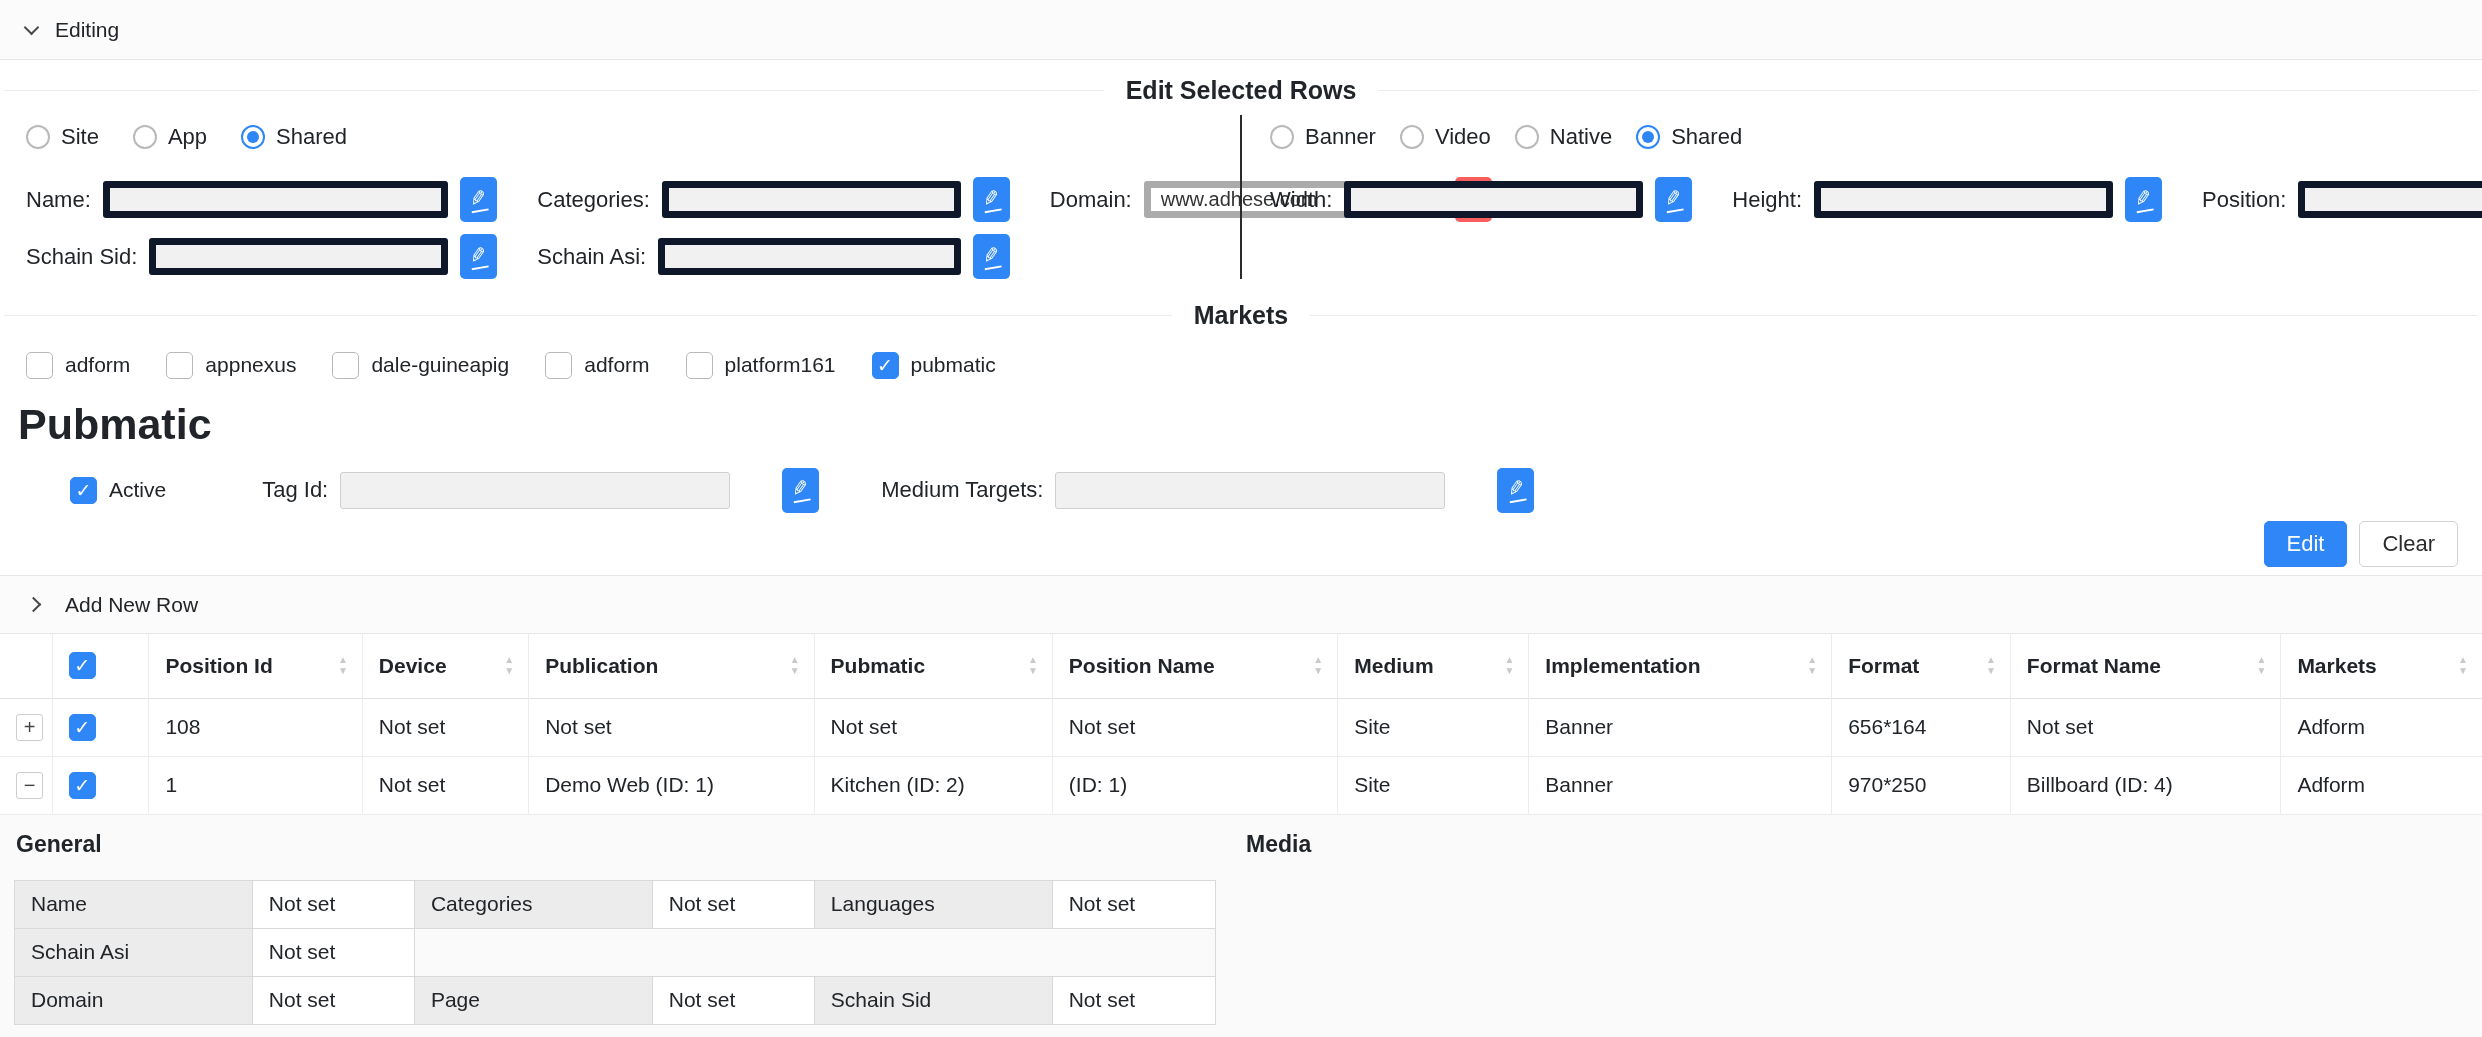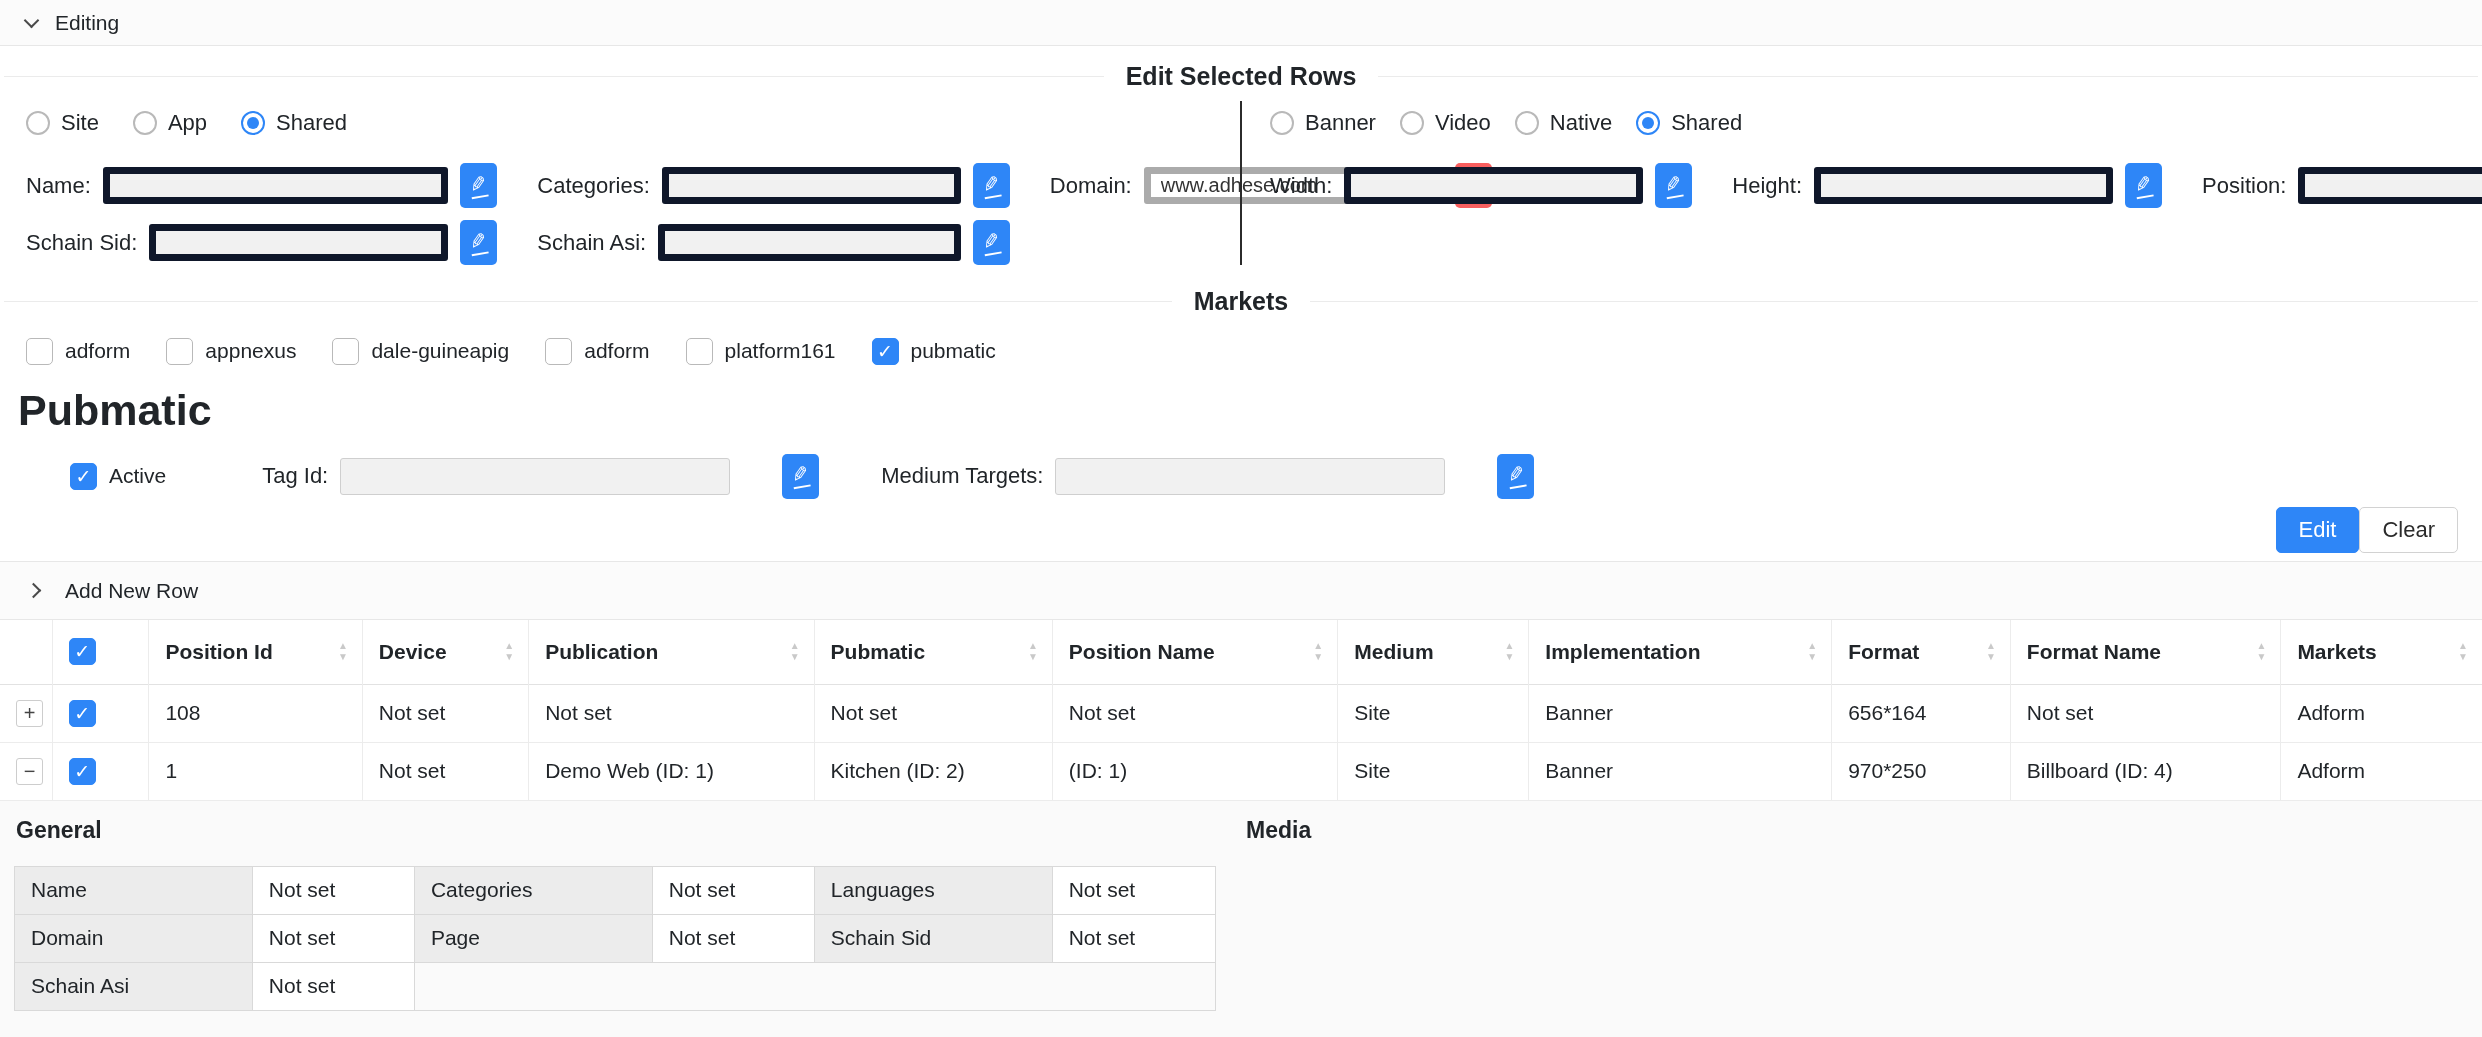--- a/index.html
+++ b/index.html
@@ -7,21 +7,21 @@
     --danger:#f85e5e;
     --border-light:#e7e7e7;
     --cell-border:#ececec;
     --text:#212529;
   }
   *{box-sizing:border-box;margin:0;padding:0}
   html,body{width:2482px;height:1037px;overflow:hidden;background:#fff;
     font-family:"Liberation Sans","DejaVu Sans",sans-serif;color:var(--text)}
 
   
-  .topbar{height:46px;background:#fbfbfb;border-bottom:1px solid var(--border-light);
+  .topbar{height:60px;background:#fbfbfb;border-bottom:1px solid var(--border-light);
     display:flex;align-items:center;gap:18px;padding:0 26px;font-size:21px;cursor:pointer}
   .chev{display:inline-block;width:11px;height:11px;border-right:2px solid #4a4a4a;border-bottom:2px solid #4a4a4a}
   .chev.down{transform:rotate(45deg);margin-top:-5px}
   .chev.right{transform:rotate(-45deg);margin-right:4px}
 
   
   .panel{padding:12px 0 8px 0;border-bottom:1px solid var(--border-light)}
   .divider-heading{display:flex;align-items:center;gap:22px;padding:0 4px;margin-top:4px}
   .divider-heading .line{flex:1;height:1px;background:#ebebeb}
   .divider-heading h2{font-size:25px;font-weight:bold;white-space:nowrap}
@@ -59,21 +59,21 @@
 
   .pubmatic-title{font-size:43px;font-weight:bold;padding:0 18px;margin-top:14px}
   .pubmatic-row{display:flex;align-items:center;margin-top:18px;padding-left:70px;height:46px}
   .pubmatic-row .cbx{margin-right:96px}
   .pubmatic-row .plabel{font-size:22px;white-space:nowrap;margin-right:12px}
   .pubmatic-row .ptxt{width:390px;height:37px;border:1px solid #cfcfcf;border-radius:3px;background:#f1f1f1;
     padding:0 10px;font-size:20px;font-family:inherit}
   .pubmatic-row .icon-btn{margin-left:52px}
   .pubmatic-row .gap{width:62px}
 
-  .actions{display:flex;justify-content:flex-end;padding:0 24px;margin-top:8px}
+  .actions{display:flex;justify-content:flex-end;gap:12px;padding:0 24px;margin-top:8px}
   .btn{height:46px;padding:0 22px;border-radius:5px;font-size:22px;font-family:inherit;cursor:pointer}
   .btn.primary{background:var(--accent);border:1px solid var(--accent);color:#fff}
   .btn.ghost{background:#fff;border:1px solid #d2d2d2;color:#2b2b2b}
 
   
   .addbar{height:58px;background:#fbfbfb;border-bottom:1px solid var(--border-light);
     display:flex;align-items:center;gap:22px;padding:0 28px;font-size:21px;cursor:pointer}
 
   
   table.grid{width:100%;border-collapse:collapse;table-layout:fixed}
@@ -462,31 +462,31 @@
       <tbody>
           <tr>
         <td class="lbl">Name</td>
         <td class="val">Not set</td>
         <td class="lbl">Categories</td>
         <td class="val">Not set</td>
         <td class="lbl">Languages</td>
         <td class="val">Not set</td>
       </tr>
       <tr>
-        <td class="lbl">Domain</td>
-        <td class="val">Not set</td>
-        <td class="lbl">Page</td>
-        <td class="val">Not set</td>
-        <td class="lbl">Schain Sid</td>
-        <td class="val">Not set</td>
+        <td class="lbl">Schain Asi</td>
+        <td class="val">Not set</td>
+        <td class="blank" colspan="4"></td>
       </tr>
       <tr>
-        <td class="lbl">Schain Asi</td>
-        <td class="val">Not set</td>
-        <td class="blank" colspan="4"></td>
+        <td class="lbl">Domain</td>
+        <td class="val">Not set</td>
+        <td class="lbl">Page</td>
+        <td class="val">Not set</td>
+        <td class="lbl">Schain Sid</td>
+        <td class="val">Not set</td>
       </tr>
     </tbody>
       </table>
   </div>
 
   <div class="detail-col">
     <h3>Media</h3>
   </div>
 </div>
 

